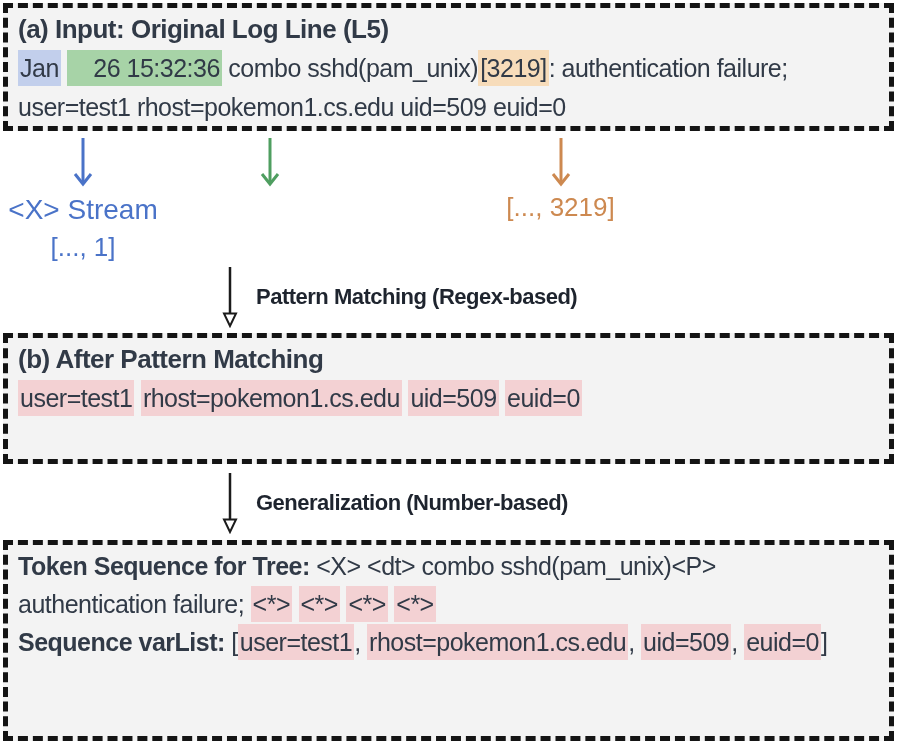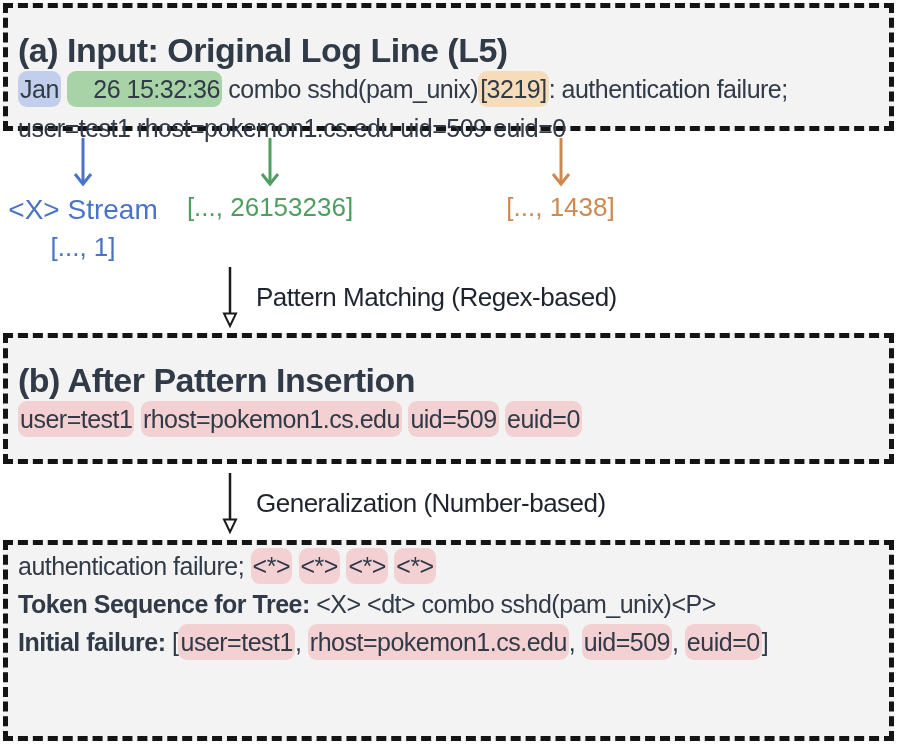--- a/index.html
+++ b/index.html
@@ -21,44 +21,44 @@
   }
   .panel{
     position:absolute;left:3px;width:891px;box-sizing:border-box;
     background:var(--panel-bg);border:5px dashed var(--panel-border);
     padding:2px 10px;
   }
   .panel-a{top:3px;height:128px;}
   .panel-b{top:333px;height:131px;}
   .panel-c{top:540px;height:201px;}
   .panel-title{
-    font-weight:700;font-size:34px;line-height:39px;
-    letter-spacing:-0.5px;white-space:nowrap;margin-top:21px;
+    font-weight:700;font-size:26px;line-height:39px;
+    letter-spacing:-0.5px;white-space:nowrap;
   }
   .seg-line{font-size:25px;line-height:39px;letter-spacing:-0.5px;white-space:nowrap;}
   .panel-c .panel-title,.panel-c .seg-line{line-height:38px;}
-  .hl{padding:4px 2px;border-radius:9px;}
+  .hl{padding:4px 2px;}
   .hl-blue{background:var(--hl-blue);}
   .hl-green{background:var(--hl-green);padding-left:26px;}
   .hl-orange{background:var(--hl-orange);}
   .hl-pink{background:var(--hl-pink);}
   .bold{font-weight:700;}
   .stream{
     position:absolute;top:136px;display:flex;flex-direction:column;align-items:center;
   }
   .stream-x{left:8px;width:150px;color:var(--stream-blue);}
   .stream-dt{left:170px;width:200px;color:var(--stream-green);}
   .stream-p{left:458px;width:205px;color:var(--stream-orange);}
   .arrow-colored{margin-bottom:2px;}
   .stream-label{font-size:28px;line-height:40px;white-space:nowrap;}
   .stream-value{font-size:26px;line-height:34px;white-space:nowrap;}
   .step{position:absolute;left:218px;display:flex;align-items:center;gap:14px;}
   .step-1{top:266px;}
   .step-2{top:472px;justify-content:flex-end;}
-  .step-label{font-size:26px;font-weight:400;letter-spacing:-0.5px;white-space:nowrap;color:#1e242e;}
+  .step-label{font-size:22px;font-weight:700;letter-spacing:-0.5px;white-space:nowrap;color:#1e242e;}
 </style>
 </head>
 <body>
 
 <div class="canvas">
 
   <section class="panel panel-a">
     <div class="panel-title">(a) Input: Original Log Line (L5)</div>
     <div class="seg-line"><span class="hl hl-blue">Jan</span><span> </span><span class="hl hl-green">26 15:32:36</span><span> combo sshd(pam_unix)</span><span class="hl hl-orange">[3219]</span><span>: authentication failure;</span></div>
     <div class="seg-line"><span>user=test1 rhost=pokemon1.cs.edu uid=509 euid=0</span></div>
@@ -71,51 +71,50 @@
     </svg>
     <div class="stream-label">&lt;X&gt; Stream</div>
     <div class="stream-value">[..., 1]</div>
   </div>
 
   <div class="stream stream-dt">
     <svg class="arrow-colored" width="24" height="52" viewBox="0 0 24 52" fill="none" stroke="currentColor" stroke-width="3">
       <line x1="12" y1="2" x2="12" y2="46"></line>
       <polyline points="4,38 12,48 20,38"></polyline>
     </svg>
-    <div class="stream-value">[..., 26153236]</div>
   </div>
 
   <div class="stream stream-p">
     <svg class="arrow-colored" width="24" height="52" viewBox="0 0 24 52" fill="none" stroke="currentColor" stroke-width="3">
       <line x1="12" y1="2" x2="12" y2="46"></line>
       <polyline points="4,38 12,48 20,38"></polyline>
     </svg>
-    <div class="stream-value">[..., 1438]</div>
+    <div class="stream-value">[..., 3219]</div>
   </div>
 
   <div class="step step-1">
     <svg width="24" height="62" viewBox="0 0 24 62">
       <line x1="12" y1="1" x2="12" y2="48" stroke="#1b1b1b" stroke-width="2.5"></line>
       <polygon points="12,60 6,47.5 18,47.5" fill="#ffffff" stroke="#1b1b1b" stroke-width="2"></polygon>
     </svg>
     <span class="step-label">Pattern Matching (Regex-based)</span>
   </div>
 
   <section class="panel panel-b">
-    <div class="panel-title">(b) After Pattern Insertion</div>
+    <div class="panel-title">(b) After Pattern Matching</div>
     <div class="seg-line"><span class="hl hl-pink">user=test1</span><span> </span><span class="hl hl-pink">rhost=pokemon1.cs.edu</span><span> </span><span class="hl hl-pink">uid=509</span><span> </span><span class="hl hl-pink">euid=0</span></div>
   </section>
 
   <div class="step step-2">
     <svg width="24" height="62" viewBox="0 0 24 62">
       <line x1="12" y1="1" x2="12" y2="48" stroke="#1b1b1b" stroke-width="2.5"></line>
       <polygon points="12,60 6,47.5 18,47.5" fill="#ffffff" stroke="#1b1b1b" stroke-width="2"></polygon>
     </svg>
     <span class="step-label">Generalization (Number-based)</span>
   </div>
 
   <section class="panel panel-c">
+    <div class="seg-line"><span class="bold">Token Sequence for Tree: </span><span>&lt;X&gt; &lt;dt&gt; combo sshd(pam_unix)&lt;P&gt;</span></div>
     <div class="seg-line"><span>authentication failure; </span><span class="hl hl-pink">&lt;*&gt;</span><span> </span><span class="hl hl-pink">&lt;*&gt;</span><span> </span><span class="hl hl-pink">&lt;*&gt;</span><span> </span><span class="hl hl-pink">&lt;*&gt;</span></div>
-    <div class="seg-line"><span class="bold">Token Sequence for Tree: </span><span>&lt;X&gt; &lt;dt&gt; combo sshd(pam_unix)&lt;P&gt;</span></div>
-    <div class="seg-line"><span class="bold">Initial failure: </span><span>[</span><span class="hl hl-pink">user=test1</span><span>, </span><span class="hl hl-pink">rhost=pokemon1.cs.edu</span><span>, </span><span class="hl hl-pink">uid=509</span><span>, </span><span class="hl hl-pink">euid=0</span><span>]</span></div>
+    <div class="seg-line"><span class="bold">Sequence varList: </span><span>[</span><span class="hl hl-pink">user=test1</span><span>, </span><span class="hl hl-pink">rhost=pokemon1.cs.edu</span><span>, </span><span class="hl hl-pink">uid=509</span><span>, </span><span class="hl hl-pink">euid=0</span><span>]</span></div>
   </section>
 
 </div>
 
 </body></html>

